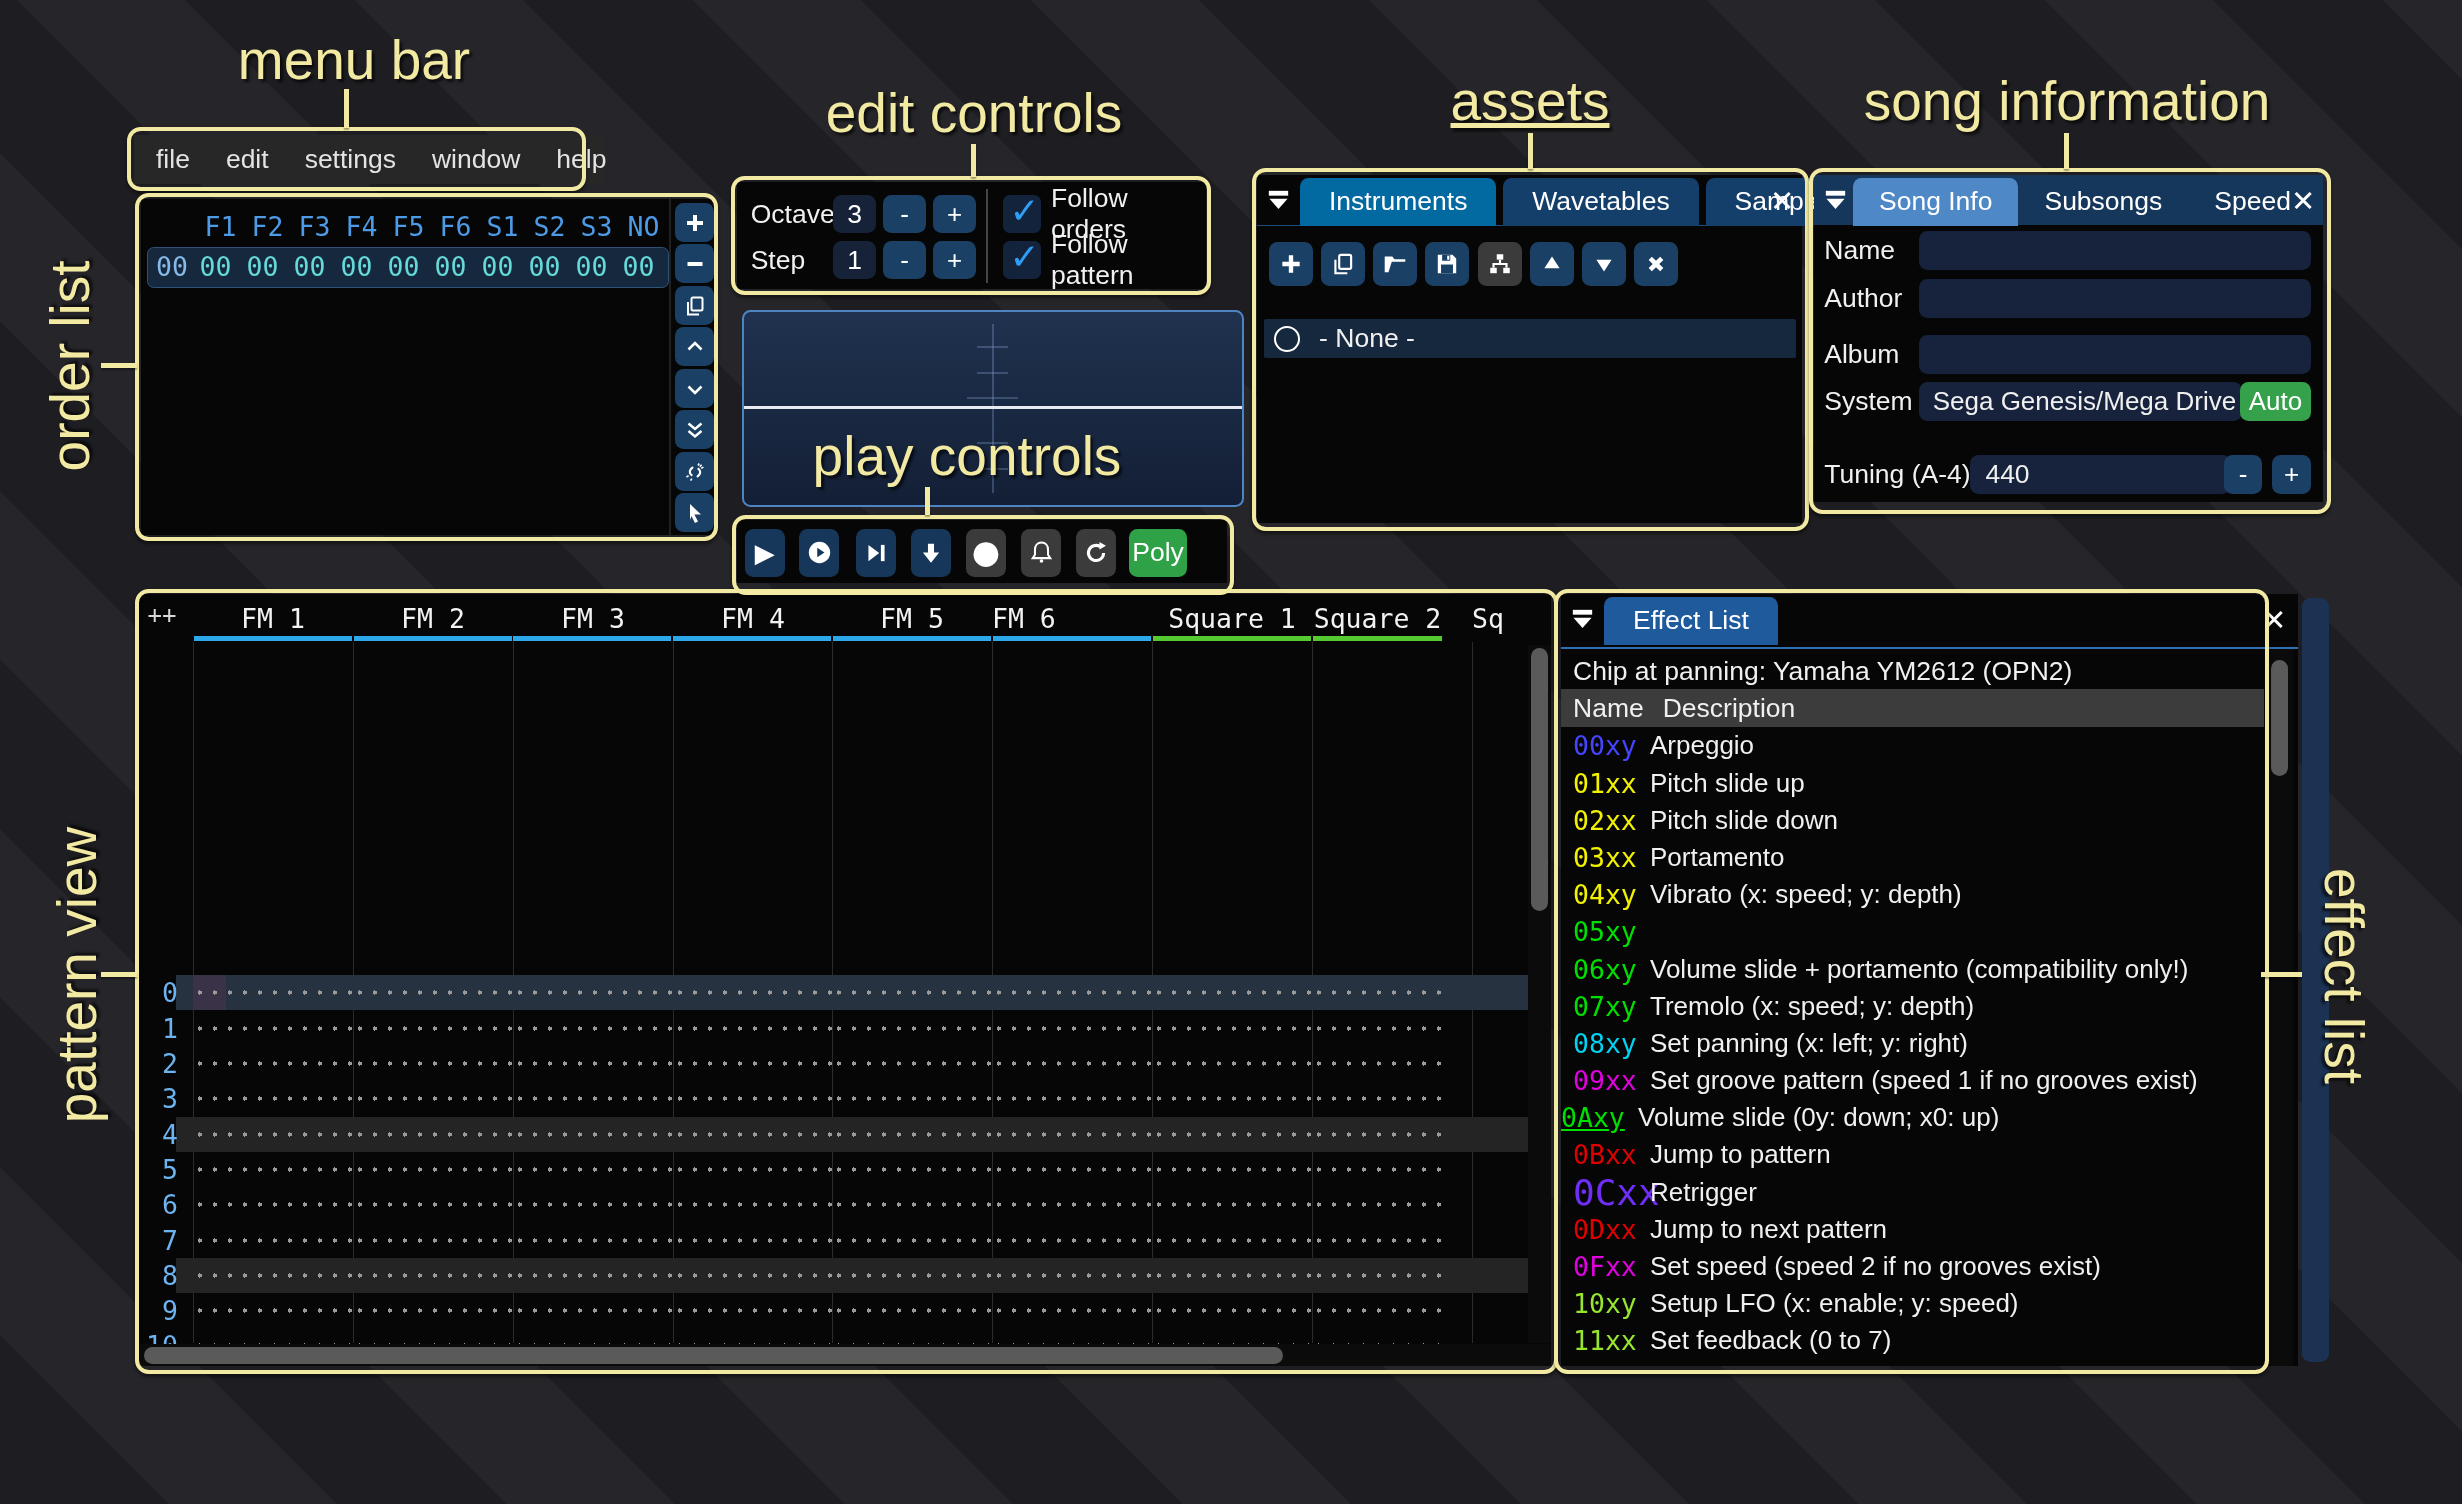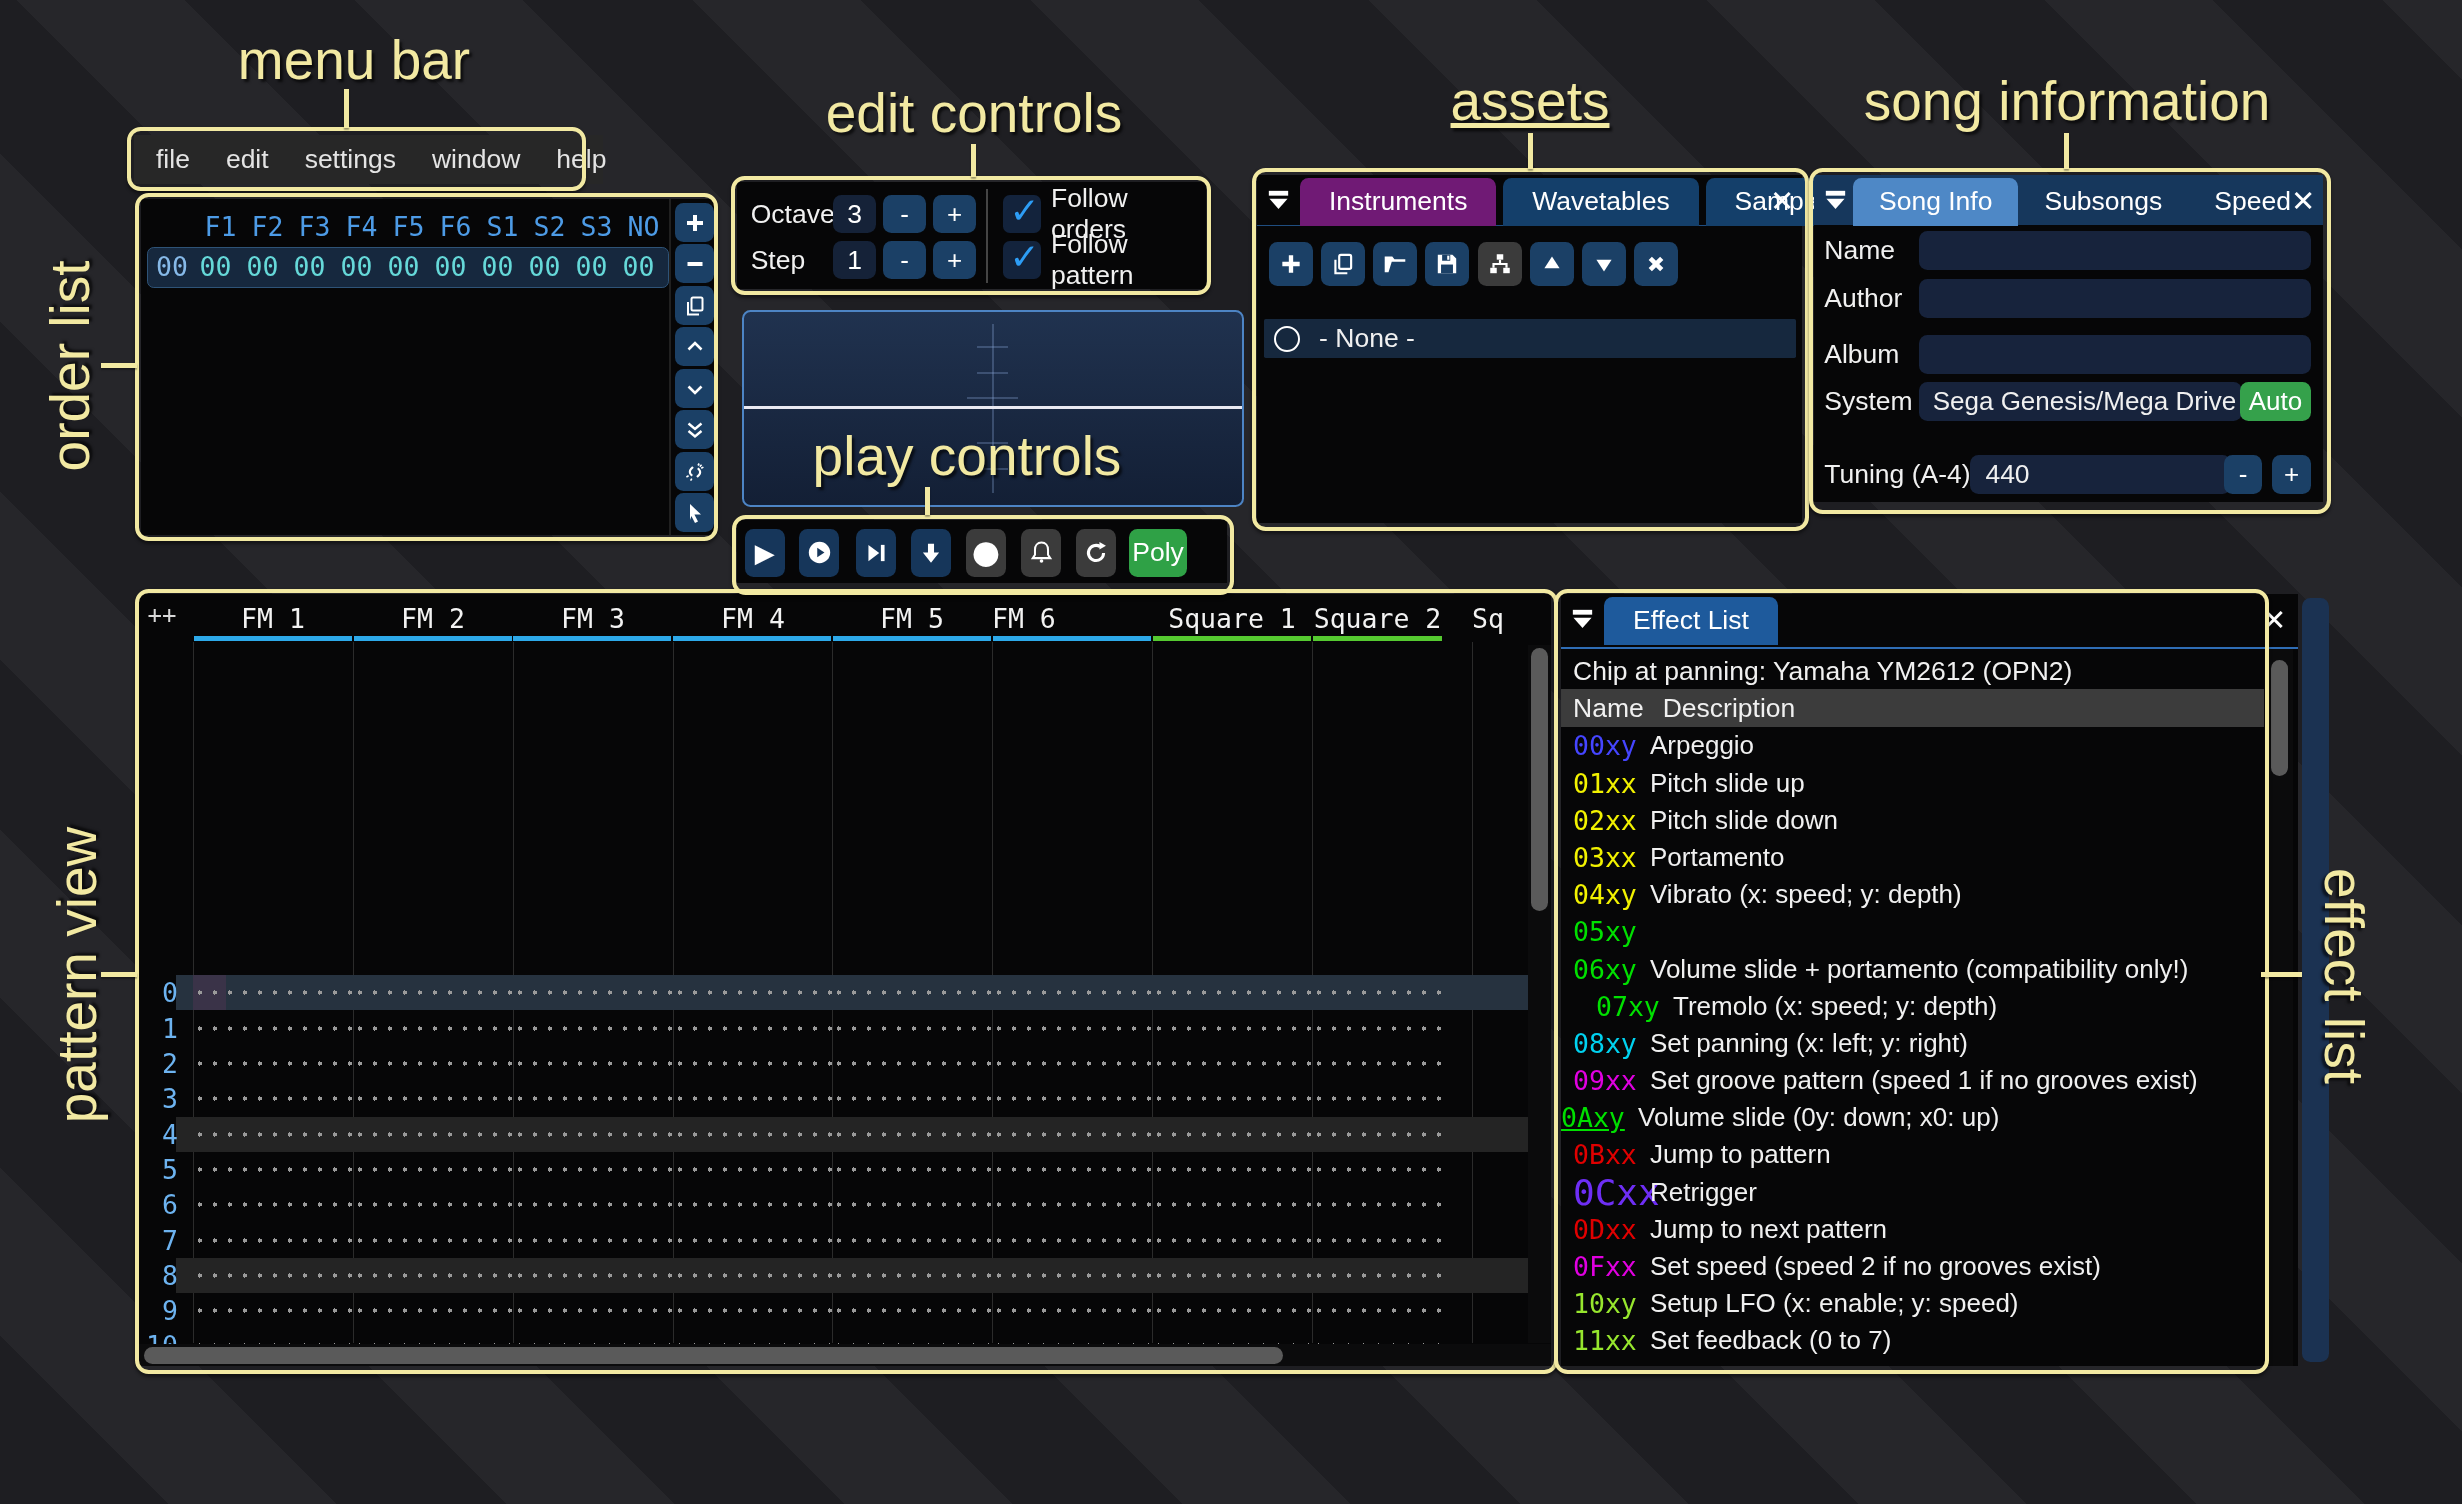--- a/index.html
+++ b/index.html
@@ -188,21 +188,21 @@
 
 <div class="win" style="left:1257px;top:175px;width:545px;height:348px;">
   <div class="abs" style="left:0;top:0;width:545px;height:50px;border-bottom:1.7px solid #1f4d80;">
     <div class="abs" style="left:6.8px;top:10.3px;width:29px;height:31px;">
       <svg width="29" height="31" viewBox="0 0 24 24">
           <rect x="4" y="4" width="16" height="4" fill="#fff"></rect>
           <path d="M12 19l-7.5-8.5h15z" fill="#fff"></path>
         </svg>
     </div>
     <div class="tabbar" id="assets-tabs" style="left:43px;top:2.6px;height:48px;gap:6.8px;">
-        <div class="tab" style="background: #701a75;">Instruments</div>
+        <div class="tab" style="background: #0369a1;">Instruments</div>
         <div class="tab" style="background: rgb(20, 63, 106);">Wavetables</div>
         <div class="tab" style="background: rgb(20, 63, 106);">Samples</div>
       </div>
     <div class="abs closex" style="left:513px;top:8.5px;">✕</div>
   </div>
   <div class="abs" id="assets-toolbar" style="left:0;top:52px;width:545px;height:79px;">
       <div class="btn navy" style="position: absolute; left: 12px; top: 15.4px; width: 44px; height: 44px;">
         <svg width="26" height="26" viewBox="0 0 24 24">
           <path d="M10 4h4v6h6v4h-6v6h-4v-6H4v-4h6z" fill="#fff"></path>
         </svg>
@@ -511,21 +511,21 @@
         <div class="mono" style="font-size: 26.5px; margin-left: 12px; width: 77px; color: rgb(242, 242, 0);">04xy</div>
         <div class="sans" style="font-size: 26px; color: rgb(240, 240, 240); white-space: nowrap;">Vibrato (x: speed; y: depth)</div>
       </div>
       <div style="position: absolute; left: 0px; top: 319px; width: 703px; height: 37px; display: flex; align-items: center;">
         <div class="mono" style="font-size: 26.5px; margin-left: 12px; width: 77px; color: rgb(0, 224, 0);">05xy</div>
       </div>
       <div style="position: absolute; left: 0px; top: 357px; width: 703px; height: 37px; display: flex; align-items: center;">
         <div class="mono" style="font-size: 26.5px; margin-left: 12px; width: 77px; color: rgb(0, 224, 0);">06xy</div>
         <div class="sans" style="font-size: 26px; color: rgb(240, 240, 240); white-space: nowrap;">Volume slide + portamento (compatibility only!)</div>
       </div>
-      <div style="position: absolute; left: 0px; top: 394px; width: 703px; height: 37px; display: flex; align-items: center; padding-left: 23px;">
+      <div style="position: absolute; left: 0px; top: 394px; width: 703px; height: 37px; display: flex; align-items: center;">
         <div class="mono" style="font-size: 26.5px; margin-left: 12px; width: 77px; color: rgb(0, 224, 0);">07xy</div>
         <div class="sans" style="font-size: 26px; color: rgb(240, 240, 240); white-space: nowrap;">Tremolo (x: speed; y: depth)</div>
       </div>
       <div style="position: absolute; left: 0px; top: 431px; width: 703px; height: 37px; display: flex; align-items: center;">
         <div class="mono" style="font-size: 26.5px; margin-left: 12px; width: 77px; color: rgb(0, 210, 240);">08xy</div>
         <div class="sans" style="font-size: 26px; color: rgb(240, 240, 240); white-space: nowrap; text-align: right;">Set panning (x: left; y: right)</div>
       </div>
       <div style="position: absolute; left: 0px; top: 468px; width: 703px; height: 37px; display: flex; align-items: center;">
         <div class="mono" style="font-size: 26.5px; margin-left: 12px; width: 77px; color: rgb(224, 0, 224);">09xx</div>
         <div class="sans" style="font-size: 26px; color: rgb(240, 240, 240); white-space: nowrap;">Set groove pattern (speed 1 if no grooves exist)</div>

